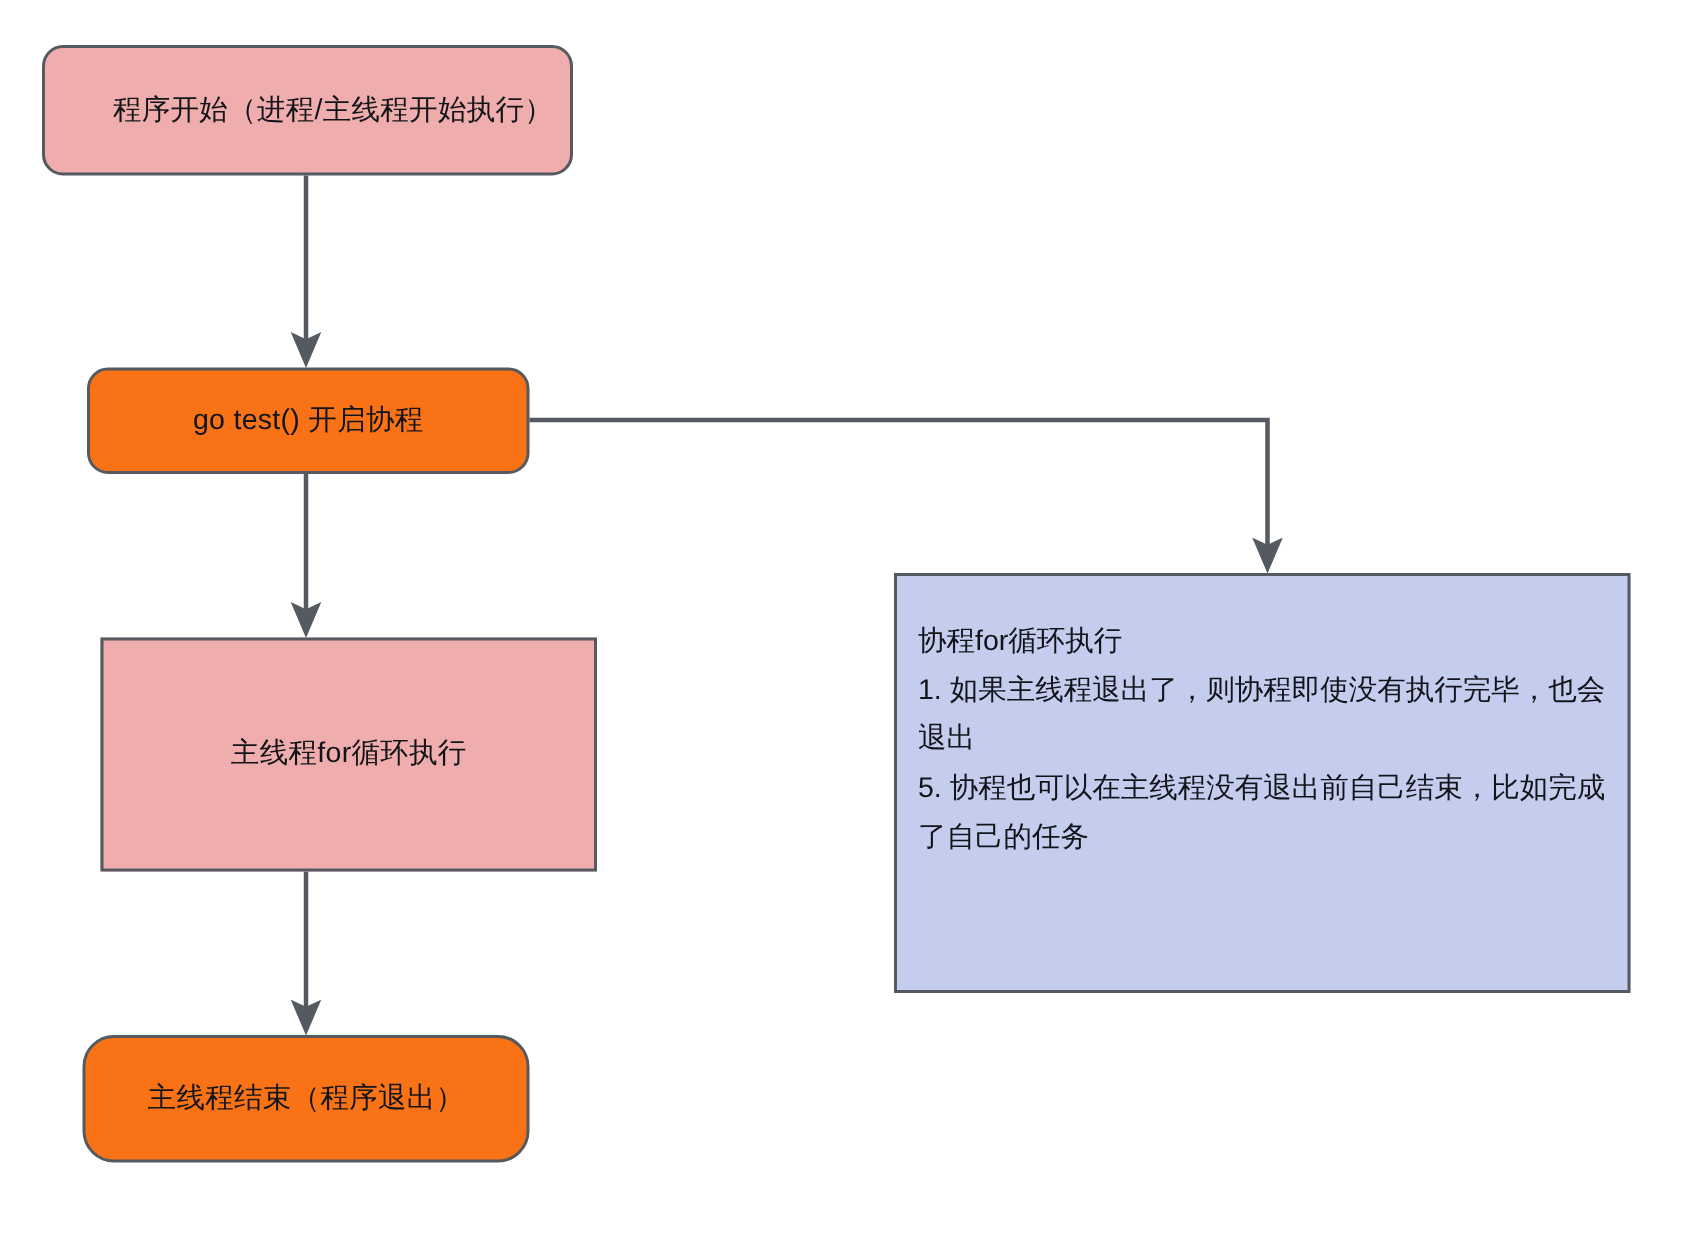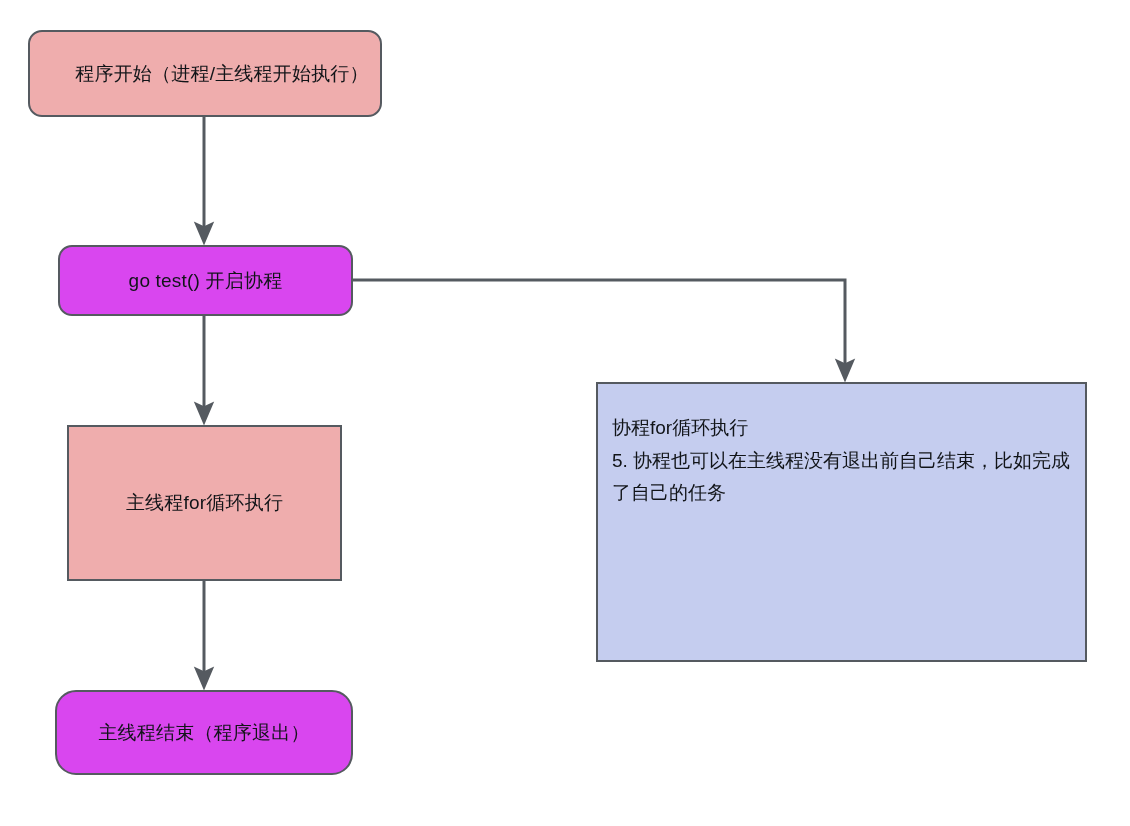--- a/index.html
+++ b/index.html
@@ -31,21 +31,21 @@
     text-align: center;
     z-index: 3;
   }
   .node.rounded {
     border-radius: 14px;
   }
   .node.pink {
     background: #efadad;
   }
   .node.blue {
-    background: #d946ef;
+    background: #f97316;
   }
   .note-box {
     position: absolute;
     box-sizing: border-box;
     border: 2px solid #555a60;
     background: #c5cdef;
     color: #111418;
     font-size: 19px;
     line-height: 1.72;
     text-align: left;
@@ -87,26 +87,27 @@
   </svg>
 
   <div class="node rounded pink" style="left:28px; top:30px; width:354px; height:87px;padding-left:34px;">
     <span>程序开始（进程/主线程开始执行）</span>
   </div>
 
   <div class="node rounded blue" style="left:58px; top:245px; width:295px; height:71px;">
     <span>go test() 开启协程</span>
   </div>
 
-  <div class="node pink" style="left:67px; top:425px; width:275px; height:156px;">
+  <div class="node pink" style="left:67px; top:425px; width:331px; height:156px;">
     <span>主线程for循环执行</span>
   </div>
 
   <div class="node rounded blue" style="left:55px; top:690px; width:298px; height:85px;border-radius:21px;">
     <span>主线程结束（程序退出）</span>
   </div>
 
   <div class="note-box" style="left:596px; top:382px; width:491px; height:280px;">
     <div class="note-line">协程for循环执行</div>
+    <div class="note-line">1. 如果主线程退出了，则协程即使没有执行完毕，也会退出</div>
     <div class="note-line">5. 协程也可以在主线程没有退出前自己结束，比如完成了自己的任务</div>
   </div>
 
 </div>
 
 </body></html>

